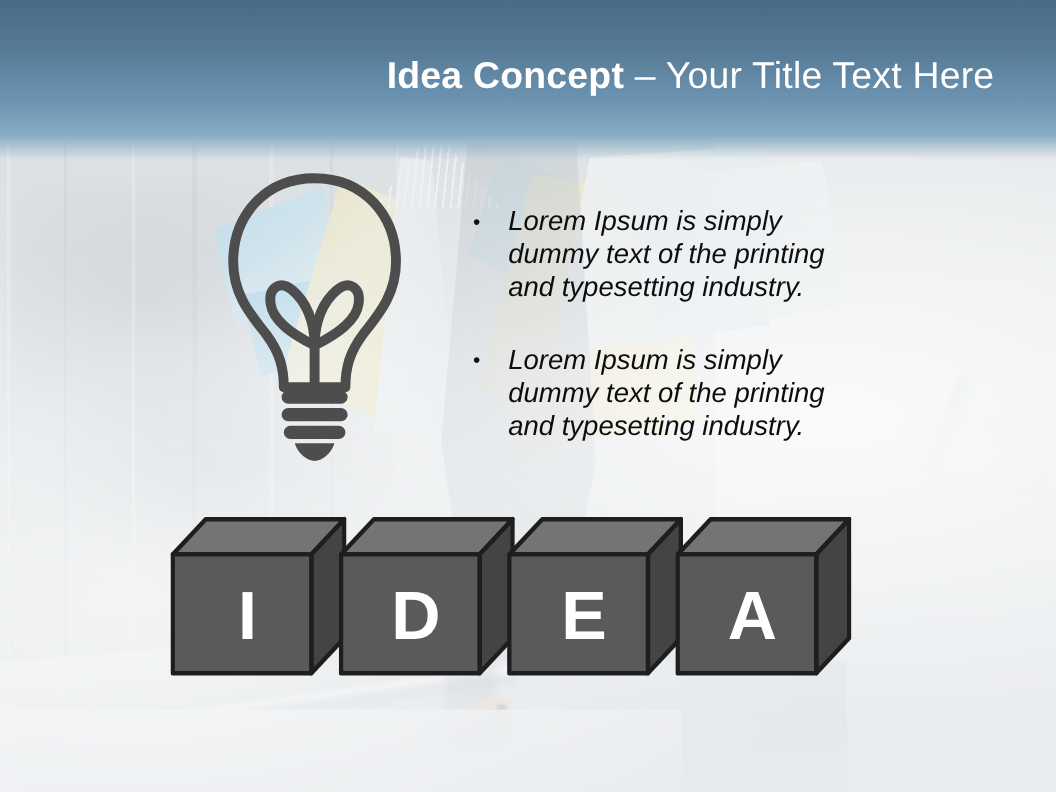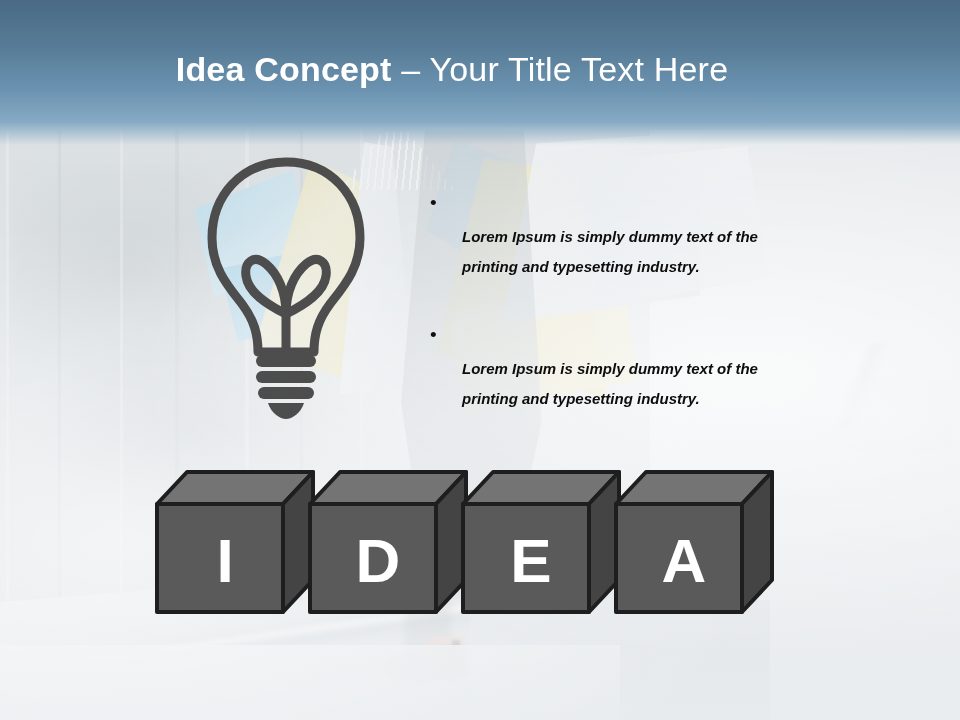--- a/index.html
+++ b/index.html
@@ -158,21 +158,21 @@
                radial-gradient(ellipse at 12% 70%,rgba(255,255,255,.55),rgba(255,255,255,0) 55%);
   }
 
   
   .header{
     position:absolute;left:0;top:0;width:960px;height:145px;
     background:linear-gradient(180deg,#4a6a85 0%,#577b96 32%,#6b93b1 62%,#86aac4 84%,rgba(168,192,210,0) 100%);
   }
   .title{
     position:absolute;left:0;top:50px;width:904px;
-    text-align:center;
+    text-align:right;
     font-size:34px;line-height:1.15;
     color:#ffffff;
     letter-spacing:.2px;
     white-space:nowrap;
   }
   .title .t-bold{font-weight:700;}
   .title .t-rest{font-weight:400;}
 
   
   .bulb{position:absolute;left:196px;top:152px;width:180px;height:268px;}
@@ -187,24 +187,23 @@
     margin-bottom:36px;
   }
   .bullet-dot{
     flex:0 0 auto;
     width:32px;
     font-size:19px;line-height:30px;color:#101010;
     text-align:left;padding-top:2px;
   }
   .bullet-text{
     flex:1 1 auto;
-    font-size:15px;line-height:30px;
-    font-style:italic;font-weight:700;
+    font-size:25px;line-height:30px;
+    font-style:italic;font-weight:400;
     color:#0d0d0d;
-    margin-top:36px;
   }
 
   
   .cubes{position:absolute;left:155px;top:468px;width:620px;height:148px;}
   .cube{position:absolute;top:0;width:160px;height:148px;}
   .cube svg{display:block;width:160px;height:148px;}
   .cube .glyph{
     position:absolute;left:0;top:36px;width:140px;height:112px;
     display:flex;align-items:center;justify-content:center;
     font-size:62px;font-weight:700;color:#ffffff;

